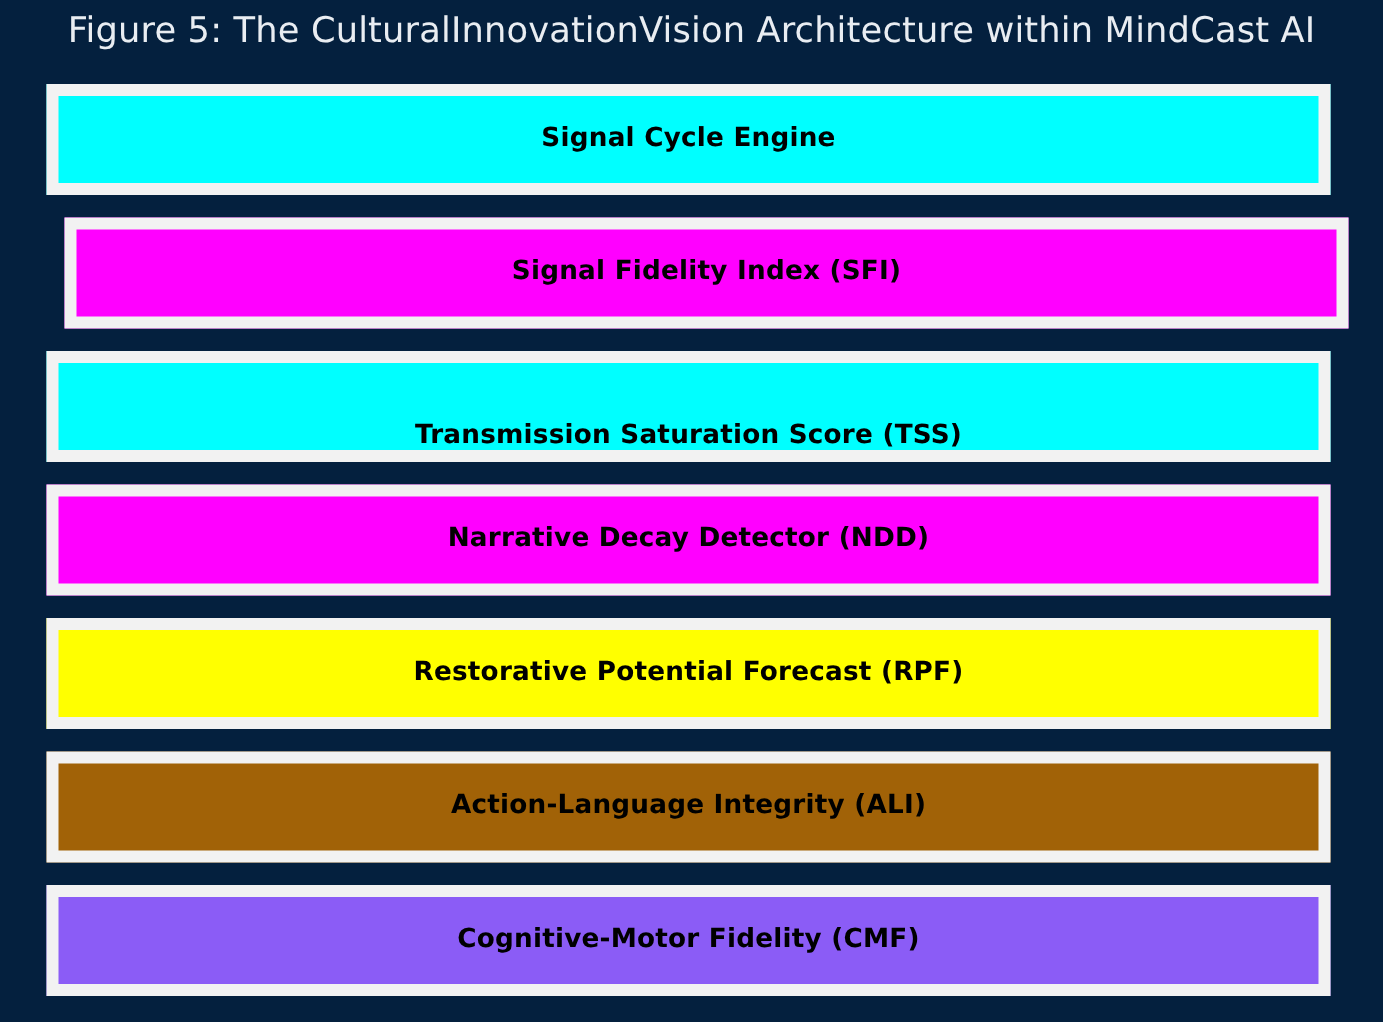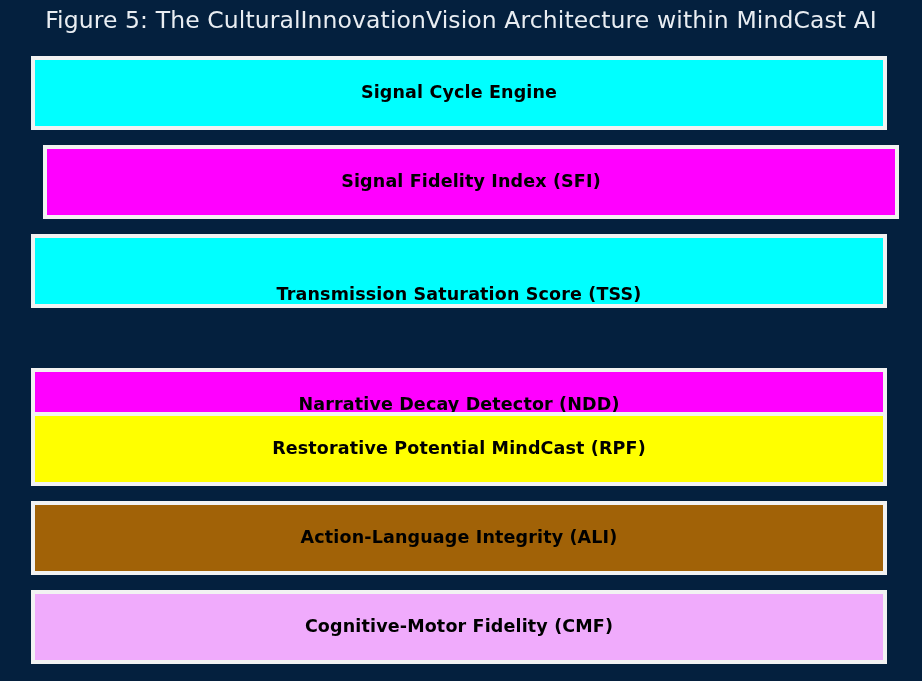--- a/index.html
+++ b/index.html
@@ -50,21 +50,21 @@
     top: 55px;
     width: 856px;
     height: 608px;
   }
 
   .layer-box {
     position: absolute;
     left: 0;
     width: 856px;
     box-sizing: border-box;
-    border: 4px solid #737373;
+    border: 8px solid #737373;
     display: flex;
     align-items: center;
     justify-content: center;
     overflow: hidden;
   }
 
   .layer-label {
     font-family: "DejaVu Sans", "Liberation Sans", sans-serif;
     font-size: 17.5px;
     font-weight: bold;
@@ -89,30 +89,30 @@
     </div>
 
     <div class="layer-box" style="background: rgb(255, 0, 255); top: 90px; height: 74px; border-color: rgb(242, 242, 242); margin-left: 12px;">
       <span class="layer-label" style="color: rgb(0, 0, 0);">Signal Fidelity Index (SFI)</span>
     </div>
 
     <div class="layer-box" style="background: rgb(0, 255, 255); top: 179px; height: 74px; border-color: rgb(242, 242, 242); align-items: flex-end;">
       <span class="layer-label" style="color: rgb(0, 0, 0);">Transmission Saturation Score (TSS)</span>
     </div>
 
-    <div class="layer-box" style="background: rgb(255, 0, 255); top: 268px; height: 74px; border-color: rgb(242, 242, 242); margin-top: 45px;">
+    <div class="layer-box" style="background: rgb(255, 0, 255); top: 268px; height: 74px; border-color: rgb(242, 242, 242);">
       <span class="layer-label" style="color: rgb(0, 0, 0);">Narrative Decay Detector (NDD)</span>
     </div>
 
     <div class="layer-box" style="background: rgb(255, 255, 0); top: 357px; height: 74px; border-color: rgb(242, 242, 242);">
-      <span class="layer-label" style="color: rgb(0, 0, 0);">Restorative Potential MindCast (RPF)</span>
+      <span class="layer-label" style="color: rgb(0, 0, 0);">Restorative Potential Forecast (RPF)</span>
     </div>
 
     <div class="layer-box" style="background: #a16207; top: 446px; height: 74px; border-color: rgb(242, 242, 242);">
       <span class="layer-label" style="color: rgb(0, 0, 0);">Action-Language Integrity (ALI)</span>
     </div>
 
-    <div class="layer-box" style="background: #f0abfc; top: 535px; height: 74px; border-color: rgb(242, 242, 242);">
+    <div class="layer-box" style="background: #8b5cf6; top: 535px; height: 74px; border-color: rgb(242, 242, 242);">
       <span class="layer-label" style="color: rgb(0, 0, 0);">Cognitive-Motor Fidelity (CMF)</span>
     </div>
 
   </div>
 </div>
 
 </body></html>

